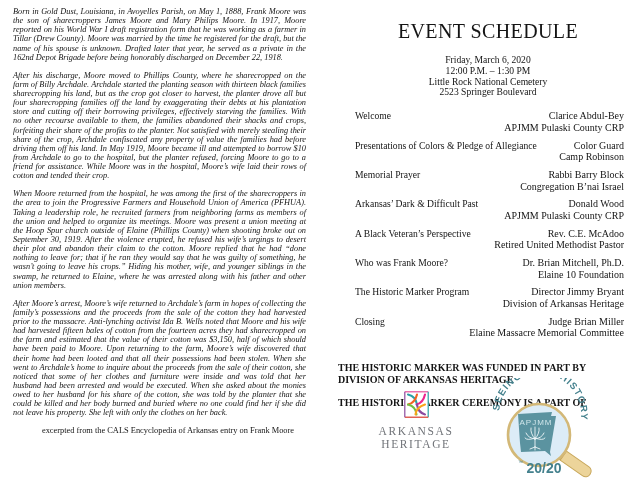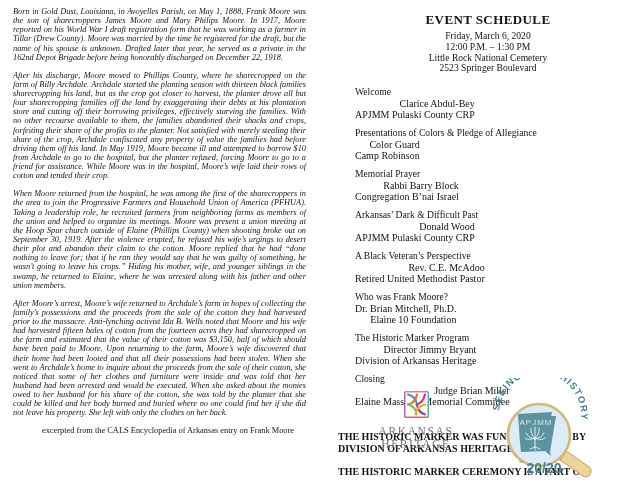--- a/index.html
+++ b/index.html
@@ -13,24 +13,24 @@
     font-size:8.3px;line-height:9.15px;font-style:italic;text-align:justify;
   }
   .left-page p{margin:0 0 8.7px 0;}
   .credit{
     font-style:normal;text-align:center;padding-left:17px;margin-top:0;
     font-size:8.4px;
   }
   
   .right-page{position:absolute;left:338px;top:8px;width:300px;}
   .rp-header{text-align:center;}
-  .event-title{font-size:13px;font-weight:bold;letter-spacing:.4px;line-height:17px;margin:3px;}
+  .event-title{font-size:20px;font-weight:normal;letter-spacing:.4px;line-height:17px;margin:15px;}
   .rp-sub{font-size:9.6px;line-height:10.8px;}
   .schedule{margin-top:12px;padding:0 14px 0 17px;}
-  .sched-row{display:flex;justify-content:space-between;align-items:flex-start;margin-bottom:6.2px;flex-direction:column;}
+  .sched-row{display:flex;justify-content:space-between;align-items:flex-start;margin-bottom:6.2px;}
   .sched-label{font-size:9.6px;line-height:11.6px;white-space:nowrap;padding-right:8px;}
   .sched-presenter{font-size:10px;line-height:11.6px;text-align:right;white-space:nowrap;}
   .notices{margin-top:23px;text-align:left;}
   .notice{font-size:10px;font-weight:bold;line-height:12.2px;margin-bottom:11px;}
   
   .ah-logo{position:absolute;left:374px;top:391px;width:84px;text-align:center;}
   .ah-logo .quilt{display:inline-block;}
   .ah-name{
     font-size:11.5px;line-height:12.5px;letter-spacing:1.6px;color:#717479;
     margin-top:3px;font-family:"Liberation Serif",serif;

